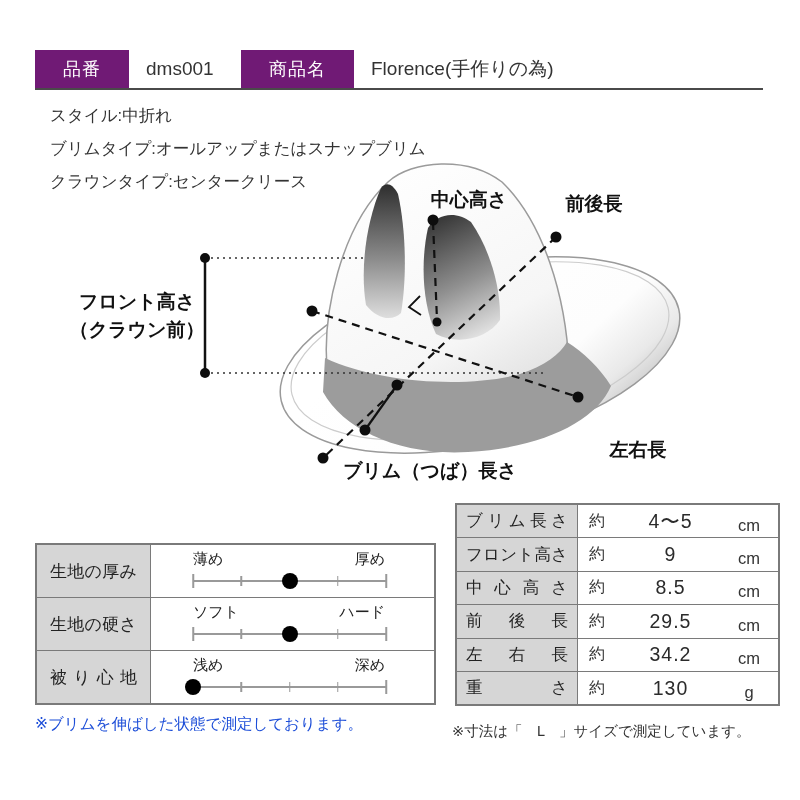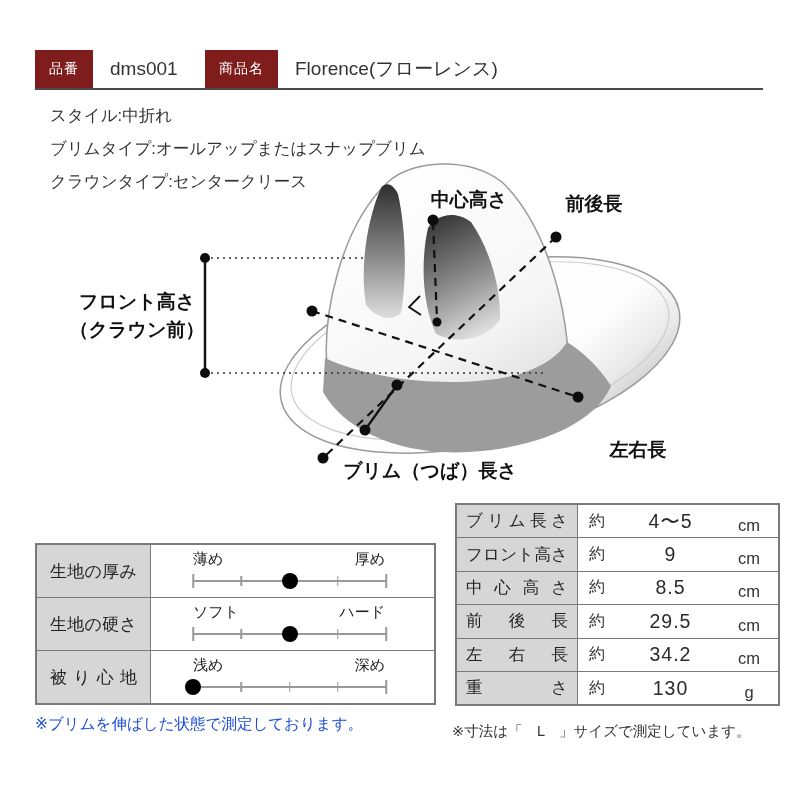--- a/index.html
+++ b/index.html
@@ -2,22 +2,22 @@
 <html><head>
 <meta charset="utf-8">
 <style>
   html,body{margin:0;padding:0;background:#fff;}
   .page{position:relative;width:800px;height:800px;background:#fff;overflow:hidden;
         font-family:"Liberation Sans","DejaVu Sans",sans-serif;color:#333;}
 
   
   .hdr{position:absolute;left:35px;top:50px;width:728px;height:38px;
        border-bottom:2px solid #4a4a4a;display:flex;align-items:stretch;}
-  .tag{background:#7f1d1d;color:#fff;font-size:14px;display:flex;align-items:center;
-       justify-content:center;padding:0 14px;letter-spacing:1px;}
+  .tag{background:#701a75;color:#fff;font-size:18px;display:flex;align-items:center;
+       justify-content:center;padding:0 28px;letter-spacing:1px;}
   .hdr-val{display:flex;align-items:center;font-size:19px;color:#333;margin-left:17px;}
   .hdr-val.first{width:95px;}
 
   
   .specs{position:absolute;left:50px;top:99px;font-size:16.5px;line-height:33px;color:#333;}
 
   
   .diagram{position:absolute;left:0;top:130px;}
   .dlabel{font-family:"Liberation Sans","DejaVu Sans",sans-serif;font-size:19px;font-weight:bold;fill:#111;}
 
@@ -58,21 +58,21 @@
 </style>
 </head>
 <body>
 
 <div class="page">
 
   <div class="hdr">
     <span class="tag">品番</span>
     <span class="hdr-val first">dms001</span>
     <span class="tag">商品名</span>
-    <span class="hdr-val">Florence(フローレンス)</span>
+    <span class="hdr-val">Florence(手作りの為)</span>
   </div>
 
   <div class="specs">
     <div>スタイル:中折れ</div>
     <div>ブリムタイプ:オールアップまたはスナップブリム</div>
     <div>クラウンタイプ:センタークリース</div>
   </div>
 
   <svg class="diagram" width="800" height="390" viewBox="0 0 800 390">
     <defs>

